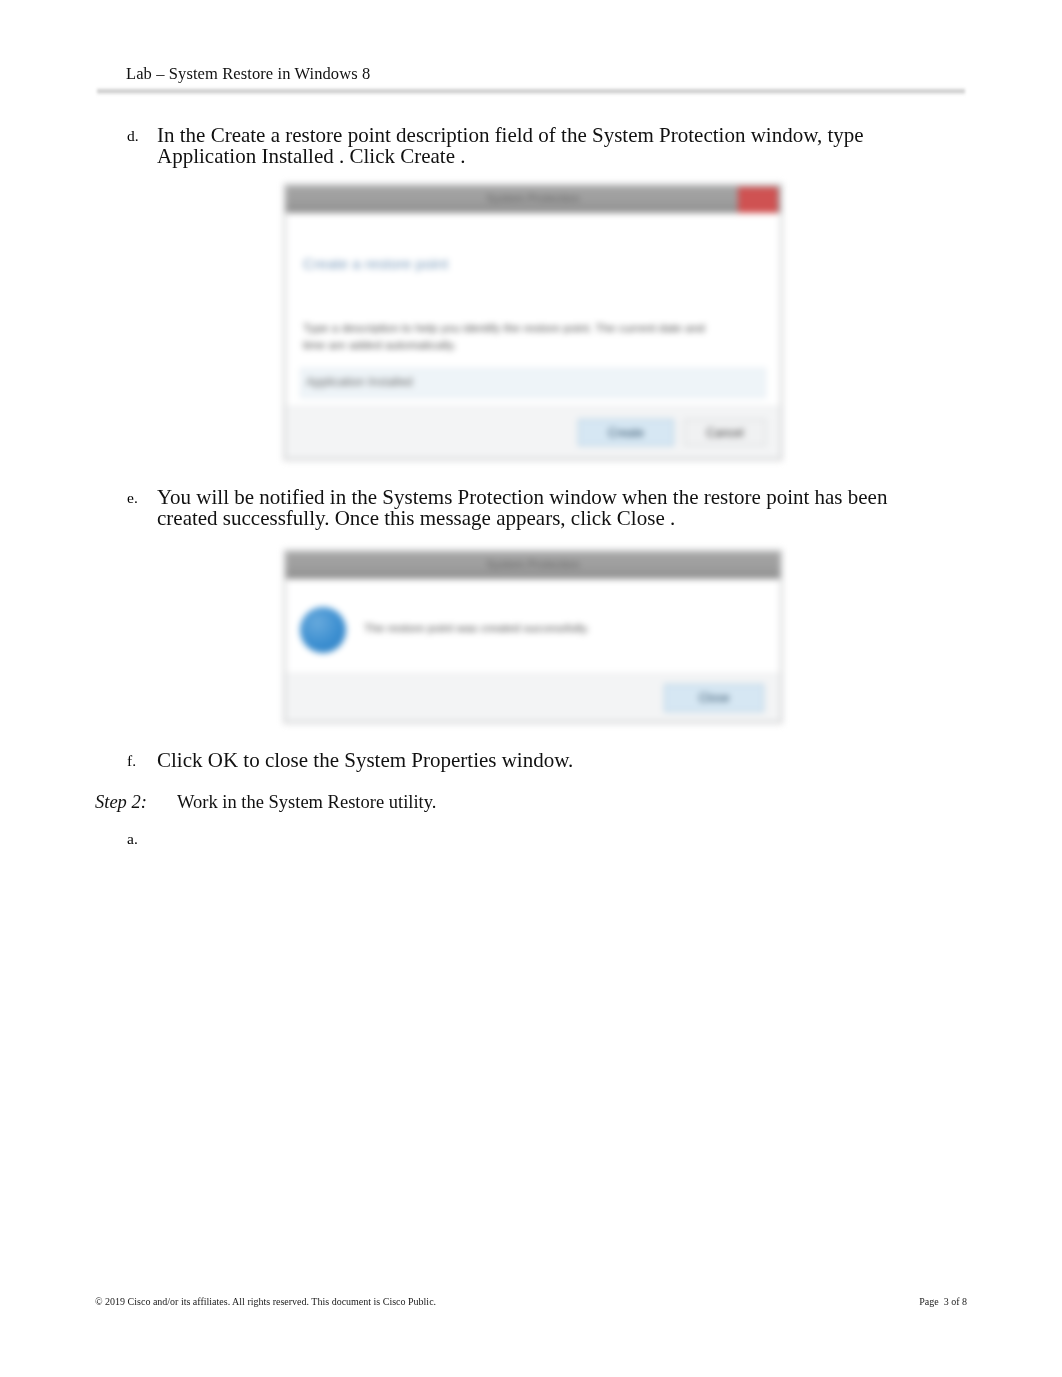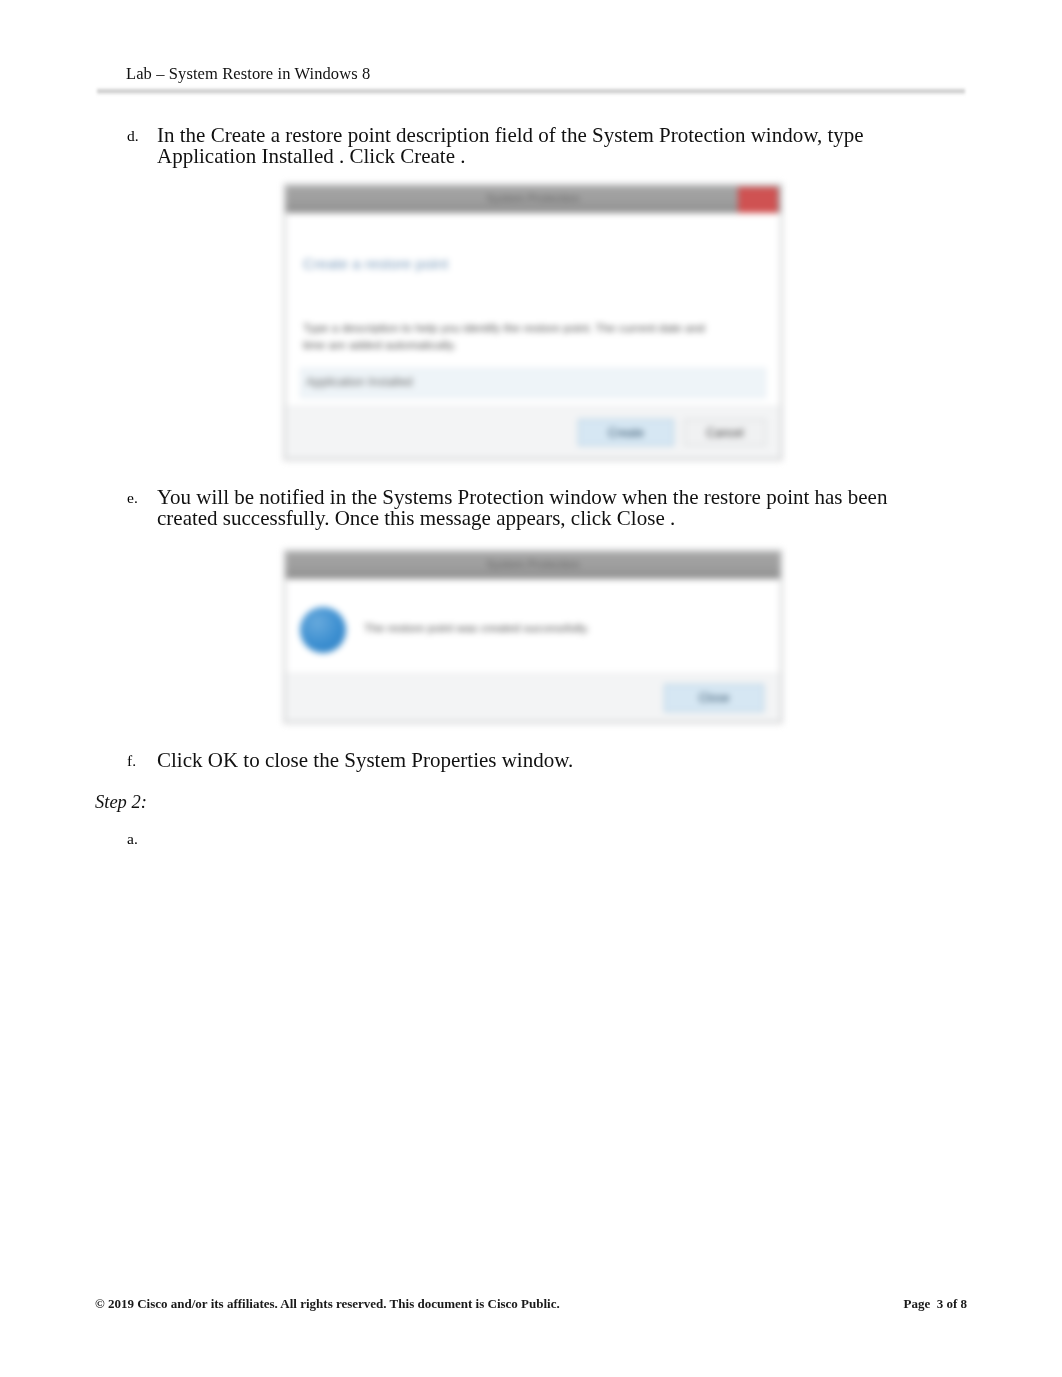--- a/index.html
+++ b/index.html
@@ -207,23 +207,22 @@
 
   
   .footer {
     position: absolute;
     left: 95px;
     top: 1296px;
     width: 872px;
     display: flex;
     justify-content: space-between;
     align-items: flex-start;
-    font-size: 13px;
+    font-size: 10px;
     color: #1a1a1a;
-    font-weight: bold;
   }
   .footer-right .pg-gap { white-space: pre; }
 </style>
 </head>
 <body>
 
 <div class="page">
 
   <div class="doc-header">
     <div class="doc-header-title">Lab – System Restore in Windows 8</div>
@@ -277,20 +276,21 @@
     </div>
   </div>
 
   <div class="list-item" id="item-f">
     <div class="marker">f.</div>
     <div class="item-text sp">Click  OK  to close the   System Properties       window.</div>
   </div>
 
   <div class="step-heading">
     <div class="step-label">Step 2:</div>
+    <div>Work in the System Restore utility.</div>
   </div>
 
   <div class="list-item" id="item-a">
     <div class="marker">a.</div>
   </div>
 
   <div class="footer">
     <div class="footer-left">© 2019 Cisco and/or its affiliates. All rights reserved. This document is Cisco Public.</div>
     <div class="footer-right">
       <span>Page</span><span class="pg-gap">  </span><span>3 of 8</span>

